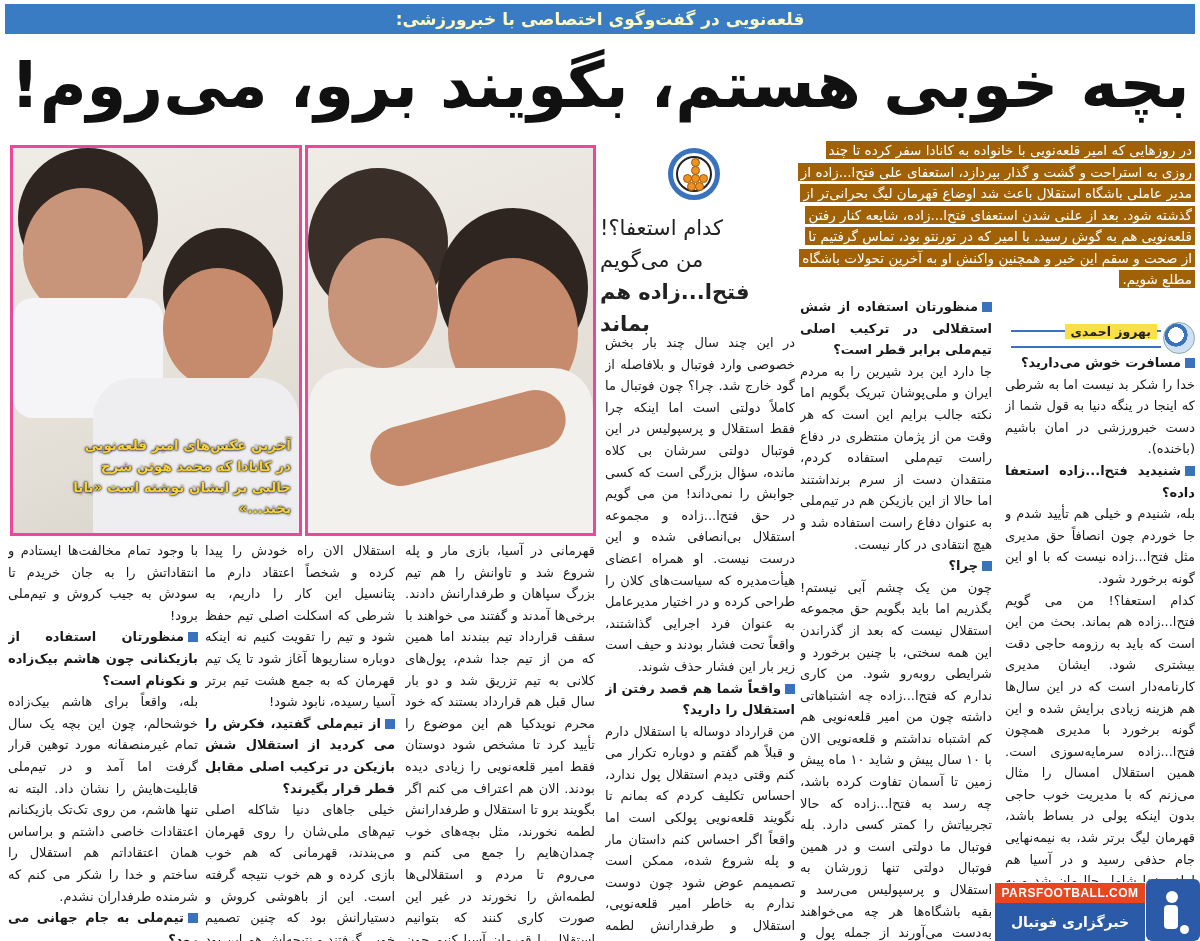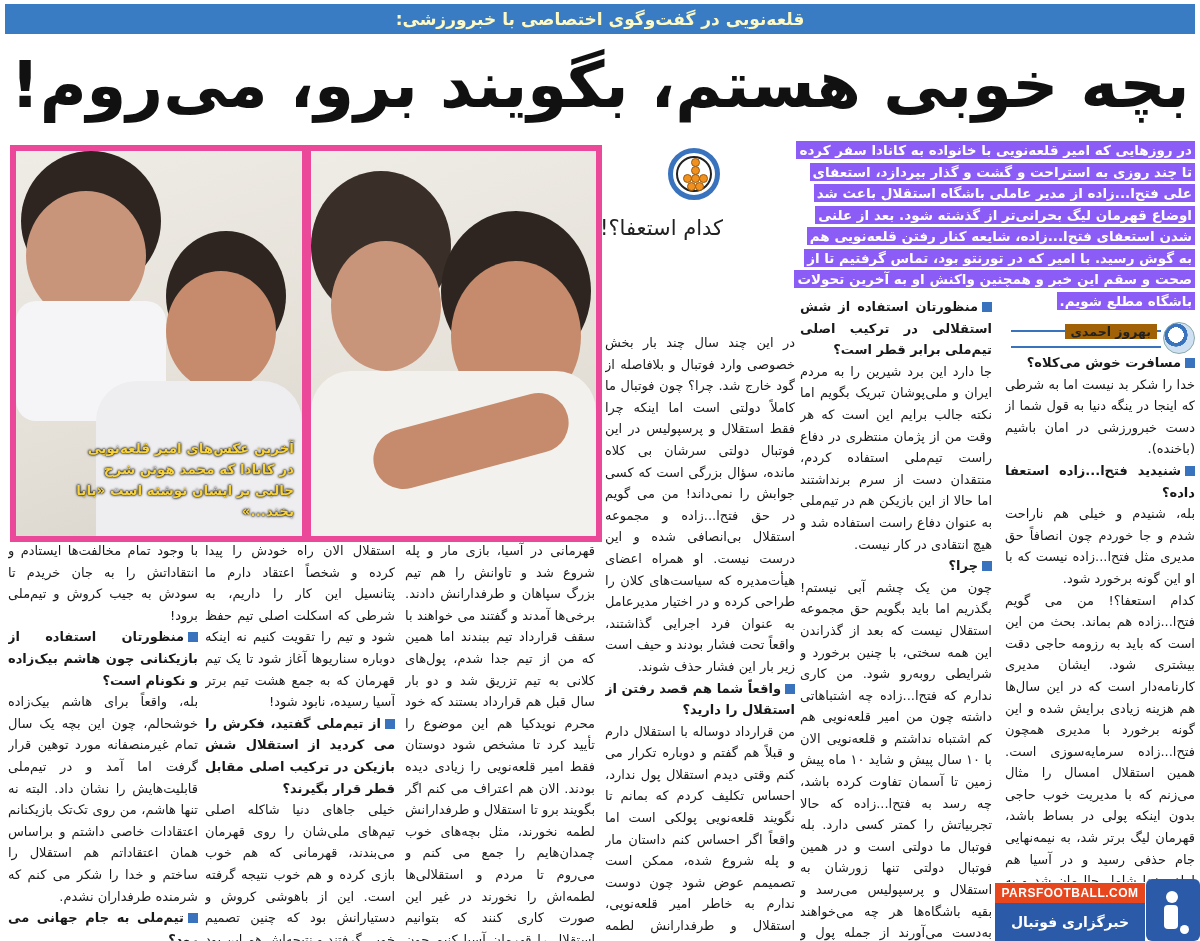--- a/index.html
+++ b/index.html
@@ -3,34 +3,34 @@
 <meta charset="utf-8">
 <style>
   html, body { margin:0; padding:0; }
   body { width:1200px; height:941px; background:#ffffff; position:relative; overflow:hidden;
          font-family:"DejaVu Sans", sans-serif; color:#1a1a1a; direction:rtl; }
   .kicker { position:absolute; left:5px; top:4px; width:1190px; height:30px; background:#3a7cc4;
             color:#fef9c3; font-weight:bold; font-size:17px; text-align:center; line-height:30px; }
   .headline { position:absolute; left:0; top:36px; width:1200px; height:98px; text-align:center;
               font-family:"DejaVu Sans", sans-serif; font-weight:bold; font-size:64px; line-height:98px;
               color:#111; letter-spacing:-1px; }
-  .photo { position:absolute; border:6px solid #ec4899; background:#000000; overflow:hidden; }
+  .photo { position:absolute; border:3px solid #ec4899; background:#000000; overflow:hidden; }
   .photo .wall { position:absolute; inset:0; background:linear-gradient(160deg,#efece6 0%,#e5e1d9 60%,#d8d3ca 100%); }
   .person { position:absolute; border-radius:50%; }
   .caption { position:absolute; right:8px; bottom:14px; width:220px; color:#f7d23b; font-weight:bold;
              font-size:13.5px; line-height:21px; text-align:right; text-shadow:0 0 3px #000,0 0 2px #000; }
   .intro { position:absolute; right:5px; top:140px; width:400px; }
-  .intro span { display:inline; background:#8b5cf6; color:#fff; font-weight:bold; font-size:13.5px;
+  .intro span { display:inline; background:#a16207; color:#fff; font-weight:normal; font-size:13.5px;
                 line-height:21.5px; padding:1px 3px; box-decoration-break:clone;text-align:right; -webkit-box-decoration-break:clone; }
   .byline { position:absolute; right:5px; top:322px; width:195px; height:28px; }
   .byline .ball { position:absolute; right:0; top:0; width:30px; height:30px; border-radius:50%;
                   background:radial-gradient(circle at 40% 40%,#fff 0 30%,#3a73bd 31% 45%,#cfe0f2 46%); border:1px solid #8aa; }
   .byline .lines { position:absolute; right:34px; top:8px; width:150px; height:14px;
                    border-top:2px solid #3a73bd; border-bottom:2px solid #3a73bd; }
-  .byline .name { position:absolute; right:38px; top:2px; background:#a16207; padding:0 6px; font-size:12.5px; font-weight:bold; color:#222; }
+  .byline .name { position:absolute; right:38px; top:2px; background:#fde047; padding:0 6px; font-size:12.5px; font-weight:bold; color:#222; }
   .col { position:absolute; font-size:13px; line-height:21.6px; text-align:justify; text-align-last:right; }
   .col p { margin:0; }
   .q { font-weight:bold; }
   .q::before { content:""; display:inline-block; width:10px; height:10px; background:#3a73bd; margin-left:4px; vertical-align:-1px; }
   .sub-badge { position:absolute; left:668px; top:148px; width:52px; height:52px; border-radius:50%;
                border:5px solid #3a73bd; box-sizing:border-box; background:#fff; }
   .sub-badge .inner { position:absolute; inset:3px; border:2px solid #222; border-radius:50%; }
   .dot { position:absolute; width:7px; height:7px; border-radius:50%; background:#f0901e; border:1px solid #9a5a10; }
   .subhead { position:absolute; left:600px; top:212px; width:190px; text-align:left; font-size:21px;
              line-height:32px; color:#222; }
@@ -65,20 +65,22 @@
   <div class="dot" style="left:18px;top:5px"></div>
   <div class="dot" style="left:18px;top:13px"></div>
   <div class="dot" style="left:18px;top:21px"></div>
   <div class="dot" style="left:10px;top:21px"></div>
   <div class="dot" style="left:26px;top:21px"></div>
   <div class="dot" style="left:14px;top:29px"></div>
   <div class="dot" style="left:22px;top:29px"></div>
 </div>
 <div class="subhead">
   <div>کدام استعفا؟!</div>
+  <div>من می‌گویم</div>
+  <div style="font-weight:bold">فتح‌ا...زاده هم بماند</div>
 </div>
 
 <div class="photo" style="left:305px;top:145px;width:285px;height:385px;">
   <div class="wall"></div>
   <div class="person" style="left:0;top:20px;width:140px;height:150px;background:#3a2f28;"></div>
   <div class="person" style="left:20px;top:90px;width:110px;height:130px;background:#c9957a;"></div>
   <div class="person" style="left:130px;top:60px;width:150px;height:160px;background:#2f2520;"></div>
   <div class="person" style="left:140px;top:110px;width:130px;height:150px;background:#c58b6c;"></div>
   <div style="position:absolute;left:0;top:220px;width:285px;height:165px;background:#f3f1ee;border-radius:40px 40px 0 0;"></div>
   <div style="position:absolute;left:60px;top:260px;width:200px;height:60px;background:#c58b6c;border-radius:30px;transform:rotate(-15deg);"></div>
@@ -89,24 +91,24 @@
   <div class="person" style="left:5px;top:0px;width:140px;height:140px;background:#2f2520;"></div>
   <div class="person" style="left:10px;top:40px;width:120px;height:130px;background:#c9957a;"></div>
   <div style="position:absolute;left:0;top:150px;width:150px;height:120px;background:#f5f5f7;border-radius:20px;"></div>
   <div class="person" style="left:150px;top:80px;width:120px;height:130px;background:#2f2520;"></div>
   <div class="person" style="left:150px;top:120px;width:110px;height:120px;background:#c58b6c;"></div>
   <div style="position:absolute;left:80px;top:230px;width:206px;height:155px;background:#eeeef0;border-radius:40px 40px 0 0;"></div>
   <div class="caption">آخرین عکس‌های امیر قلعه‌نویی در کانادا که محمد هوتن شرح جالبی بر ایشان نوشته است «بابا بخند...»</div>
 </div>
 
 <div class="col" style="left:1005px;top:352px;width:190px;height:530px;overflow:hidden;">
-  <p class="q">مسافرت خوش می‌کلاه؟</p>
+  <p class="q">مسافرت خوش می‌دارید؟</p>
   <p>خدا را شکر بد نیست اما به شرطی که اینجا در ینگه دنیا به قول شما از دست خبرورزشی در امان باشیم (باخنده).</p>
   <p class="q">شنیدید فتح‌ا...زاده استعفا داده؟</p>
-  <p>بله، شنیدم و خیلی هم ناراحت شدم و جا خوردم چون انصافاً حق مدیری مثل فتح‌ا...زاده نیست که با او این گونه برخورد شود.</p>
+  <p>بله، شنیدم و خیلی هم تأیید شدم و جا خوردم چون انصافاً حق مدیری مثل فتح‌ا...زاده نیست که با او این گونه برخورد شود.</p>
   <p>کدام استعفا؟! من می گویم فتح‌ا...زاده هم بماند. بحث من این است که باید به رزومه حاجی دقت بیشتری شود. ایشان مدیری کارنامه‌دار است که در این سال‌ها هم هزینه زیادی برایش شده و این گونه برخورد با مدیری همچون فتح‌ا...زاده سرمایه‌سوزی است. همین استقلال امسال را مثال می‌زنم که با مدیریت خوب حاجی بدون اینکه پولی در بساط باشد، قهرمان لیگ برتر شد، به نیمه‌نهایی جام حذفی رسید و در آسیا هم لطف خدا شامل حال‌مان شد و به جمع هشت تیم برتر رسیدیم. انصافاً کارنامه بدی نیست و از عهده کمتر مدیری برمی‌آید که تیمش را به این موفقیت‌ها برساند.</p>
 </div>
 
 <div class="col" style="left:800px;top:296px;width:192px;height:645px;overflow:hidden;">
   <p class="q">منظورتان استفاده از شش استقلالی در ترکیب اصلی تیم‌ملی برابر قطر است؟</p>
   <p>جا دارد این برد شیرین را به مردم ایران و ملی‌پوشان تبریک بگویم اما نکته جالب برایم این است که هر وقت من از پژمان منتظری در دفاع راست تیم‌ملی استفاده کردم، منتقدان دست از سرم برنداشتند اما حالا از این بازیکن هم در تیم‌ملی به عنوان دفاع راست استفاده شد و هیچ انتقادی در کار نیست.</p>
   <p class="q">چرا؟</p>
   <p>چون من یک چشم آبی نیستم! بگذریم اما باید بگویم حق مجموعه استقلال نیست که بعد از گذراندن این همه سختی، با چنین برخورد و شرایطی روبه‌رو شود. من کاری ندارم که فتح‌ا...زاده چه اشتباهاتی داشته چون من امیر قلعه‌نویی هم کم اشتباه نداشتم و قلعه‌نویی الان با ۱۰ سال پیش و شاید ۱۰ ماه پیش زمین تا آسمان تفاوت کرده باشد، چه رسد به فتح‌ا...زاده که حالا تجربیاتش را کمتر کسی دارد. بله فوتبال ما دولتی است و در همین فوتبال دولتی تنها زورشان به استقلال و پرسپولیس می‌رسد و بقیه باشگاه‌ها هر چه می‌خواهند به‌دست می‌آورند از جمله پول و بودجه!</p>
 
 </div>

